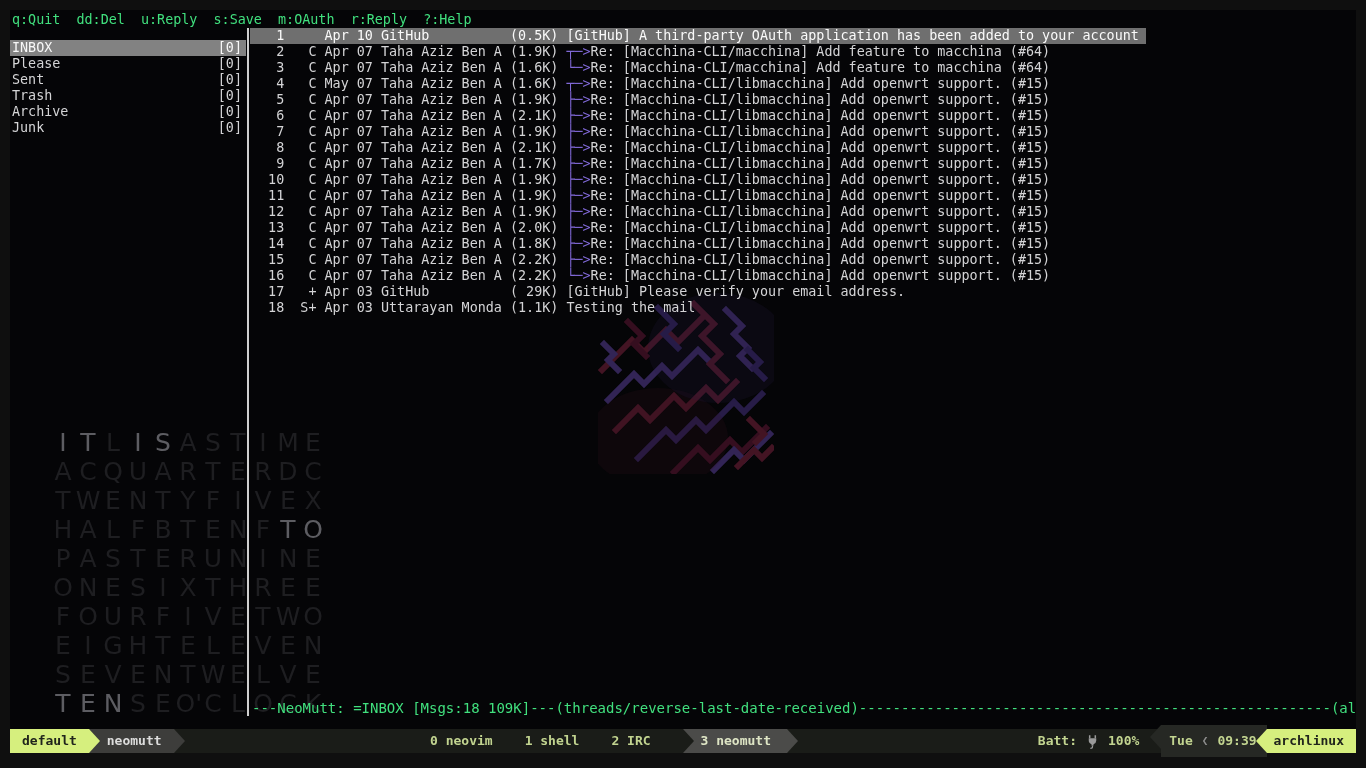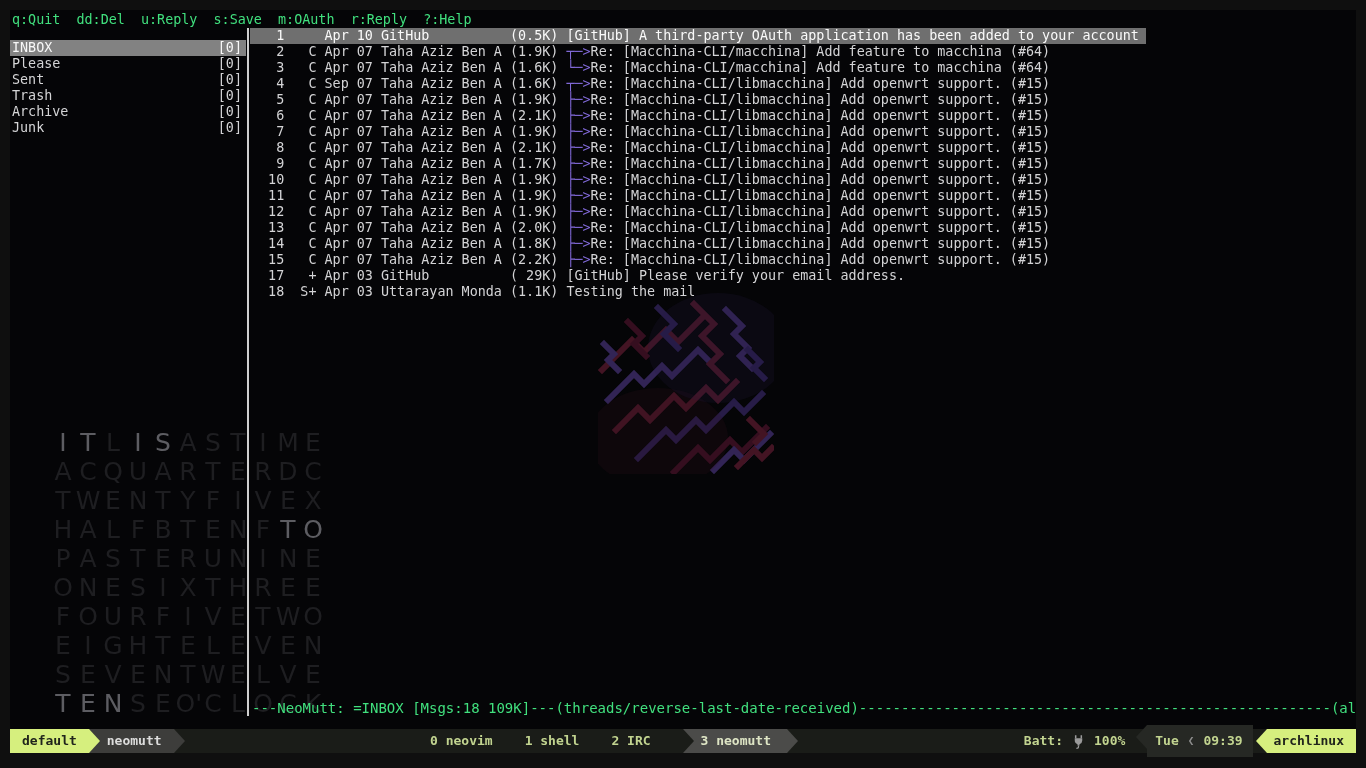--- a/index.html
+++ b/index.html
@@ -74,21 +74,21 @@
   .right { position:absolute; right:0; top:0; height:24px; display:flex;
            align-items:center; line-height:24px; }
   .batt-label, .batt-pct { color:var(--bar_text); white-space:pre; }
   .plug { margin:0 8px; display:inline-flex; align-items:center; }
   .clock-section { position:relative; margin-left:22px; background:var(--section_bg);
                    height:32px; padding:0 10px 0 8px; display:flex; align-items:center; }
   .clock-section::before { content:""; position:absolute; left:-11px; top:0;
       border-top:12px solid transparent; border-bottom:12px solid transparent;
       border-right:11px solid var(--section_bg); }
   .chevron { color:#8d8d8d; font-size:11px; margin:0 9px; }
-  .host-chip { position:relative; margin-left:14px; background:var(--chip);
+  .host-chip { position:relative; background:var(--chip);
                color:var(--chip_text); height:24px; line-height:24px; padding:0 12px 0 7px;text-align:right; }
   .host-chip::before { content:""; position:absolute; left:-11px; top:0;
       border-top:12px solid transparent; border-bottom:12px solid transparent;
       border-right:11px solid var(--chip); }
 </style>
 </head>
 <body>
 
 <div class="screen">
   <div class="terminal">
@@ -256,32 +256,33 @@
           <div class="srow"><span>Sent</span><span>[0]</span></div>
           <div class="srow"><span>Trash</span><span>[0]</span></div>
           <div class="srow"><span>Archive</span><span>[0]</span></div>
           <div class="srow"><span>Junk</span><span>[0]</span></div>
         </div>
       <div class="vdivider"></div>
       <div class="maillist" id="maillist">
           <div class="mrow sel"><span class="pre">   1     Apr 10 GitHub          (0.5K) </span><span class="tree"></span><span class="subj">[GitHub] A third-party OAuth application has been added to your account</span></div>
           <div class="mrow"><span class="pre">   2   C Apr 07 Taha Aziz Ben A (1.9K) </span><span class="tree">┬─&gt;</span><span class="subj">Re: [Macchina-CLI/macchina] Add feature to macchina (#64)</span></div>
           <div class="mrow"><span class="pre">   3   C Apr 07 Taha Aziz Ben A (1.6K) </span><span class="tree">└─&gt;</span><span class="subj">Re: [Macchina-CLI/macchina] Add feature to macchina (#64)</span></div>
-          <div class="mrow"><span class="pre">   4   C Sep 07 Taha Aziz Ben A (1.6K) </span><span class="tree">┬─&gt;</span><span class="subj">Re: [Macchina-CLI/libmacchina] Add openwrt support. (#15)</span></div>
+          <div class="mrow"><span class="pre">   4   C May 07 Taha Aziz Ben A (1.6K) </span><span class="tree">┬─&gt;</span><span class="subj">Re: [Macchina-CLI/libmacchina] Add openwrt support. (#15)</span></div>
           <div class="mrow"><span class="pre">   5   C Apr 07 Taha Aziz Ben A (1.9K) </span><span class="tree">├─&gt;</span><span class="subj">Re: [Macchina-CLI/libmacchina] Add openwrt support. (#15)</span></div>
           <div class="mrow"><span class="pre">   6   C Apr 07 Taha Aziz Ben A (2.1K) </span><span class="tree">├─&gt;</span><span class="subj">Re: [Macchina-CLI/libmacchina] Add openwrt support. (#15)</span></div>
           <div class="mrow"><span class="pre">   7   C Apr 07 Taha Aziz Ben A (1.9K) </span><span class="tree">├─&gt;</span><span class="subj">Re: [Macchina-CLI/libmacchina] Add openwrt support. (#15)</span></div>
           <div class="mrow"><span class="pre">   8   C Apr 07 Taha Aziz Ben A (2.1K) </span><span class="tree">├─&gt;</span><span class="subj">Re: [Macchina-CLI/libmacchina] Add openwrt support. (#15)</span></div>
           <div class="mrow"><span class="pre">   9   C Apr 07 Taha Aziz Ben A (1.7K) </span><span class="tree">├─&gt;</span><span class="subj">Re: [Macchina-CLI/libmacchina] Add openwrt support. (#15)</span></div>
           <div class="mrow"><span class="pre">  10   C Apr 07 Taha Aziz Ben A (1.9K) </span><span class="tree">├─&gt;</span><span class="subj">Re: [Macchina-CLI/libmacchina] Add openwrt support. (#15)</span></div>
           <div class="mrow"><span class="pre">  11   C Apr 07 Taha Aziz Ben A (1.9K) </span><span class="tree">├─&gt;</span><span class="subj">Re: [Macchina-CLI/libmacchina] Add openwrt support. (#15)</span></div>
           <div class="mrow"><span class="pre">  12   C Apr 07 Taha Aziz Ben A (1.9K) </span><span class="tree">├─&gt;</span><span class="subj">Re: [Macchina-CLI/libmacchina] Add openwrt support. (#15)</span></div>
           <div class="mrow"><span class="pre">  13   C Apr 07 Taha Aziz Ben A (2.0K) </span><span class="tree">├─&gt;</span><span class="subj">Re: [Macchina-CLI/libmacchina] Add openwrt support. (#15)</span></div>
           <div class="mrow"><span class="pre">  14   C Apr 07 Taha Aziz Ben A (1.8K) </span><span class="tree">├─&gt;</span><span class="subj">Re: [Macchina-CLI/libmacchina] Add openwrt support. (#15)</span></div>
           <div class="mrow"><span class="pre">  15   C Apr 07 Taha Aziz Ben A (2.2K) </span><span class="tree">├─&gt;</span><span class="subj">Re: [Macchina-CLI/libmacchina] Add openwrt support. (#15)</span></div>
+          <div class="mrow"><span class="pre">  16   C Apr 07 Taha Aziz Ben A (2.2K) </span><span class="tree">└─&gt;</span><span class="subj">Re: [Macchina-CLI/libmacchina] Add openwrt support. (#15)</span></div>
           <div class="mrow"><span class="pre">  17   + Apr 03 GitHub          ( 29K) </span><span class="tree"></span><span class="subj">[GitHub] Please verify your email address.</span></div>
           <div class="mrow"><span class="pre">  18  S+ Apr 03 Uttarayan Monda (1.1K) </span><span class="tree"></span><span class="subj">Testing the mail</span></div>
         </div>
       <div class="statusline" id="statusline">---NeoMutt: =INBOX [Msgs:18 109K]---(threads/reverse-last-date-received)--------------------------------------------------------(all)---</div>
     </div>
   </div>
 
   <div class="tmuxbar">
     <div class="left">
       <span class="chip session">default</span>

